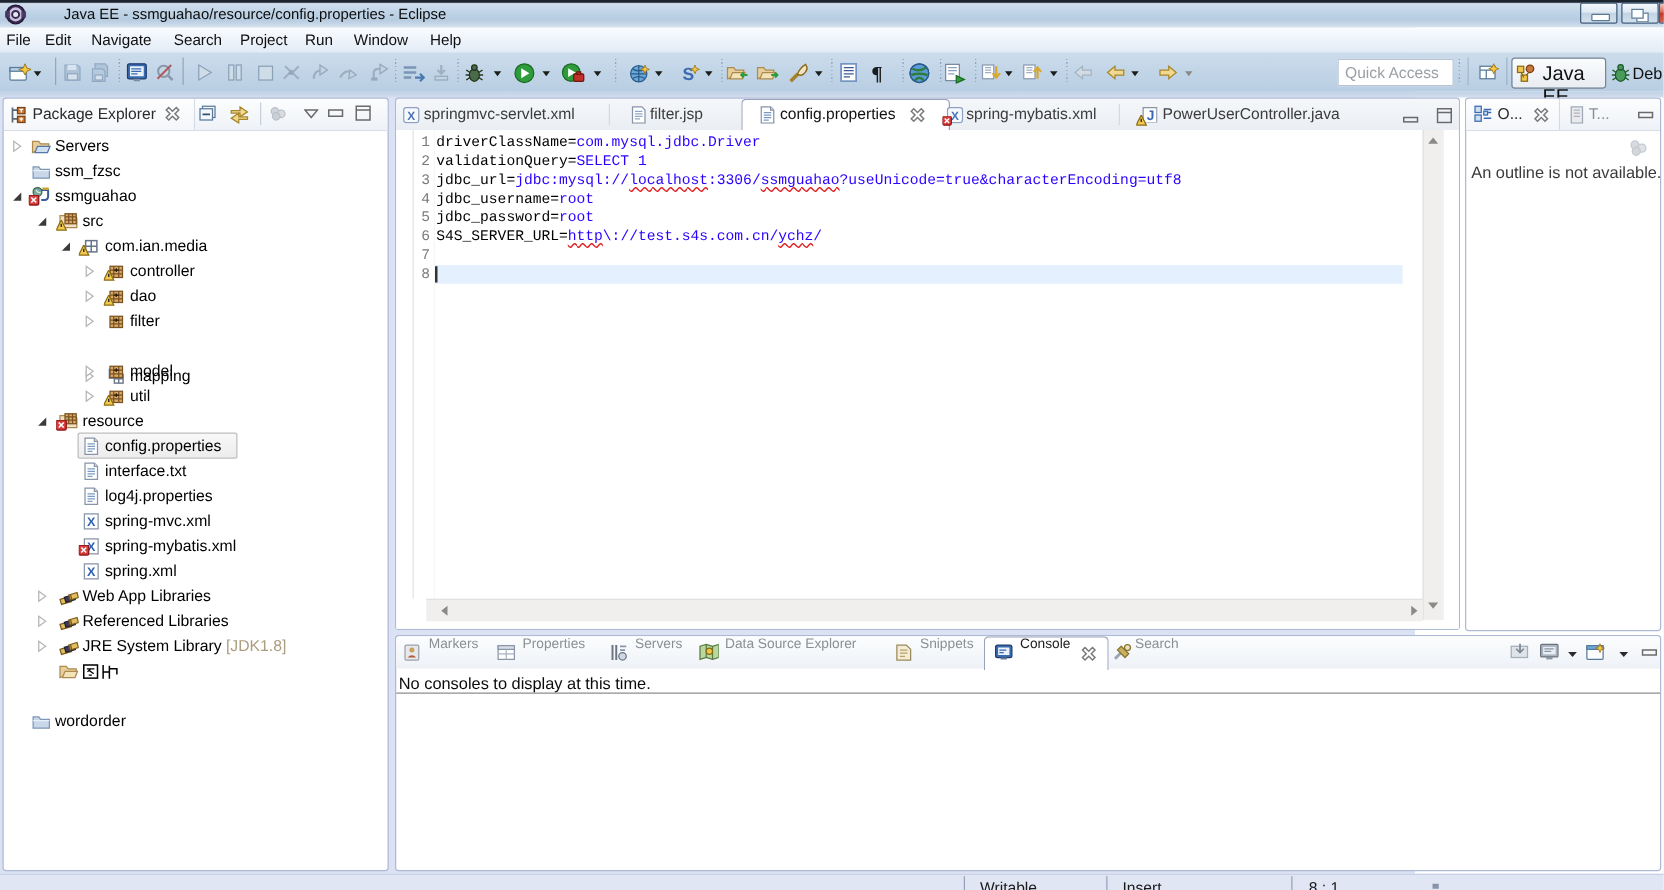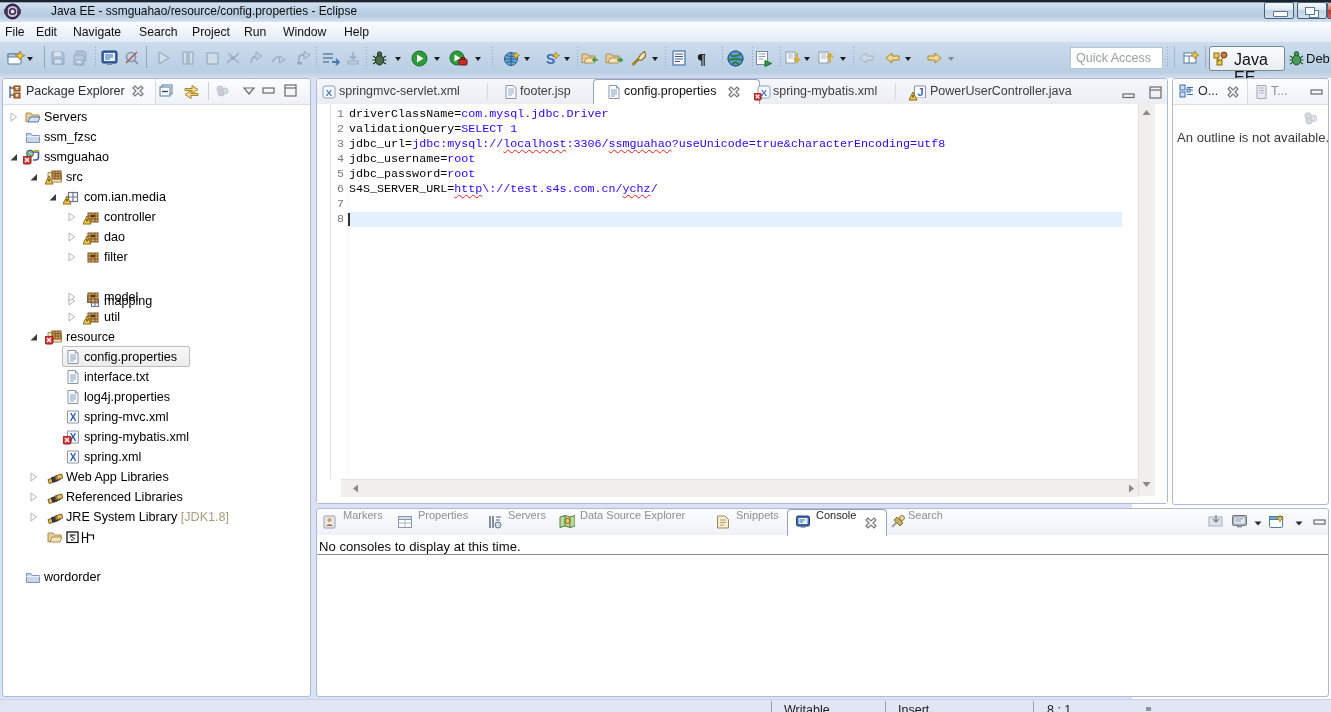--- a/index.html
+++ b/index.html
@@ -609,21 +609,21 @@
   <div class="phdr" style="background:linear-gradient(#f5f7fa,#eaeef3);"></div>
 
   <svg class="abs" style="left:5px;top:6px" width="14" height="14">
         <use href="#i-xtab"></use>
       </svg>
   <span class="abs vtxt" style="left:22px;top:5px;color:#3c3c3c;">springmvc-servlet.xml</span>
   <div class="abs" style="left:170px;top:4px;width:1px;height:17px;background:#d5d9e2;"></div>
   <svg class="abs" style="left:186px;top:5px" width="15" height="15">
         <use href="#i-filejsp"></use>
       </svg>
-  <span class="abs vtxt" style="left:203px;top:5px;color:#3c3c3c;">footer.jsp</span>
+  <span class="abs vtxt" style="left:203px;top:5px;color:#3c3c3c;">filter.jsp</span>
 
   <div class="abs" style="left:276px;top:0;width:165px;height:25px;background:#fff;border:1px solid #98a2bc;border-bottom:0;border-radius:4px 4px 0 0;"></div>
   <svg class="abs" style="left:289px;top:5px" width="15" height="15">
         <use href="#i-filetxt"></use>
       </svg>
   <span class="abs vtxt" style="left:307px;top:5px;color:#111;">config.properties</span>
   <svg class="abs" style="left:410px;top:6px" width="14" height="14">
         <use href="#i-close"></use>
       </svg>
 

